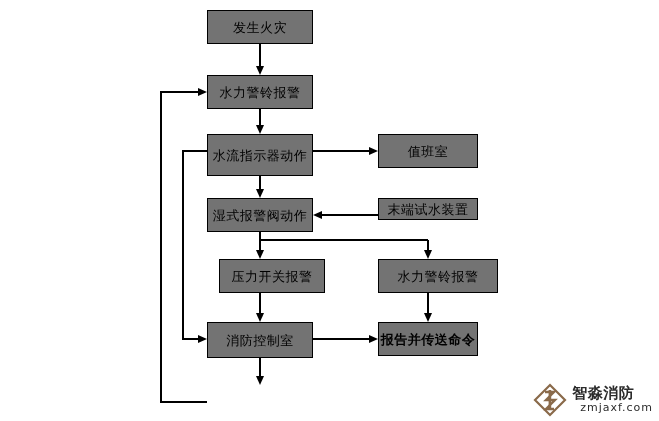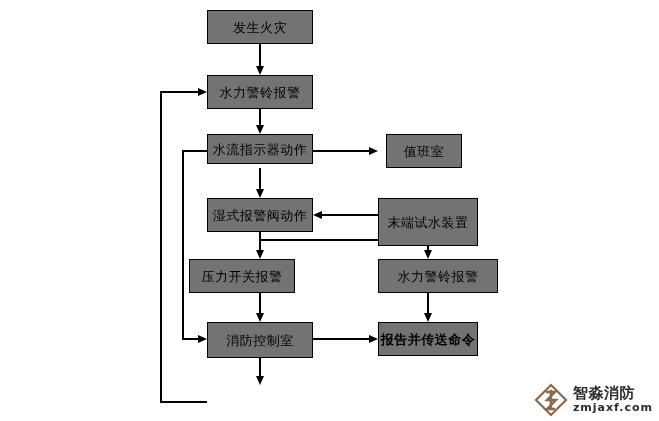--- a/index.html
+++ b/index.html
@@ -71,24 +71,25 @@
     line-height: 1.05;
   }
   .wm-cn {
     font-size: 15px;
     font-weight: bold;
     color: #2b2b2b;
     letter-spacing: 0.5px;
   }
   .wm-en {
     font-size: 11px;
-    font-weight: bold;
+    font-weight: normal;
     color: #2b2b2b;
     letter-spacing: 1px;
     font-family: "DejaVu Sans", "Liberation Sans", sans-serif;
+    margin-left: 8px;
   }
 </style>
 </head>
 <body>
 
 <div id="canvas">
 
   <svg id="edges" viewBox="0 0 659 421" width="659" height="421">
 
     <line x1="260" y1="44" x2="260" y2="69"></line>
@@ -131,29 +132,29 @@
     <polygon points="207,339 198,335 198,343"></polygon>
 
     <polyline points="207,402 161,402 161,92 201,92"></polyline>
     <polygon points="207,92 198,88 198,96"></polygon>
   </svg>
 
   <div class="node" style="left:207px; top:10px;  width:106px; height:34px;">发生火灾</div>
 
   <div class="node" style="left:207px; top:75px;  width:106px; height:34px;">水力警铃报警</div>
 
-  <div class="node" style="left:207px; top:134px; width:106px; height:30px;">水流指示器动作</div>
+  <div class="node" style="left:207px; top:134px; width:106px; height:42px;">水流指示器动作</div>
 
-  <div class="node" style="left:386px; top:134px; width:76px; height:34px;">值班室</div>
+  <div class="node" style="left:378px; top:134px; width:100px; height:34px;">值班室</div>
 
   <div class="node" style="left:207px; top:198px; width:106px; height:34px;">湿式报警阀动作</div>
 
-  <div class="node" style="left:378px; top:198px; width:100px; height:48px;">末端试水装置</div>
+  <div class="node" style="left:378px; top:198px; width:100px; height:22px;">末端试水装置</div>
 
-  <div class="node" style="left:189px; top:259px; width:106px; height:34px;">压力开关报警</div>
+  <div class="node" style="left:219px; top:259px; width:106px; height:34px;">压力开关报警</div>
 
   <div class="node" style="left:378px; top:259px; width:120px; height:34px;">水力警铃报警</div>
 
   <div class="node" style="left:207px; top:322px; width:106px; height:36px;">消防控制室</div>
 
   <div class="node" style="left:378px; top:322px; width:100px; height:34px;font-weight:bold;">报告并传送命令</div>
 
 
   <div class="watermark">
     <div class="wm-mark">

